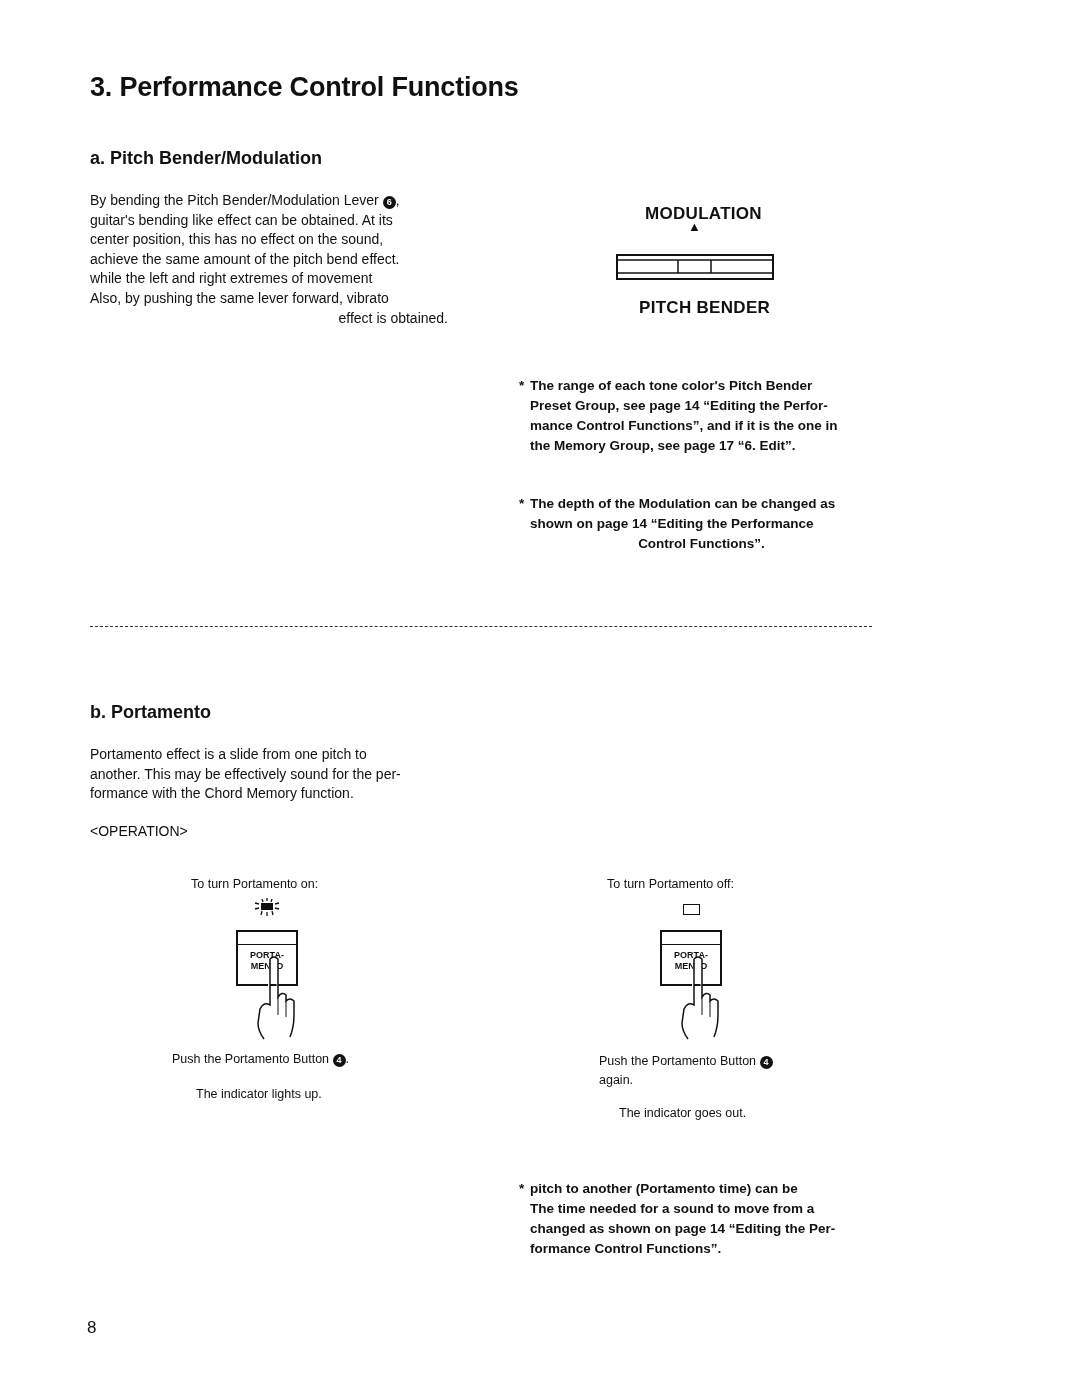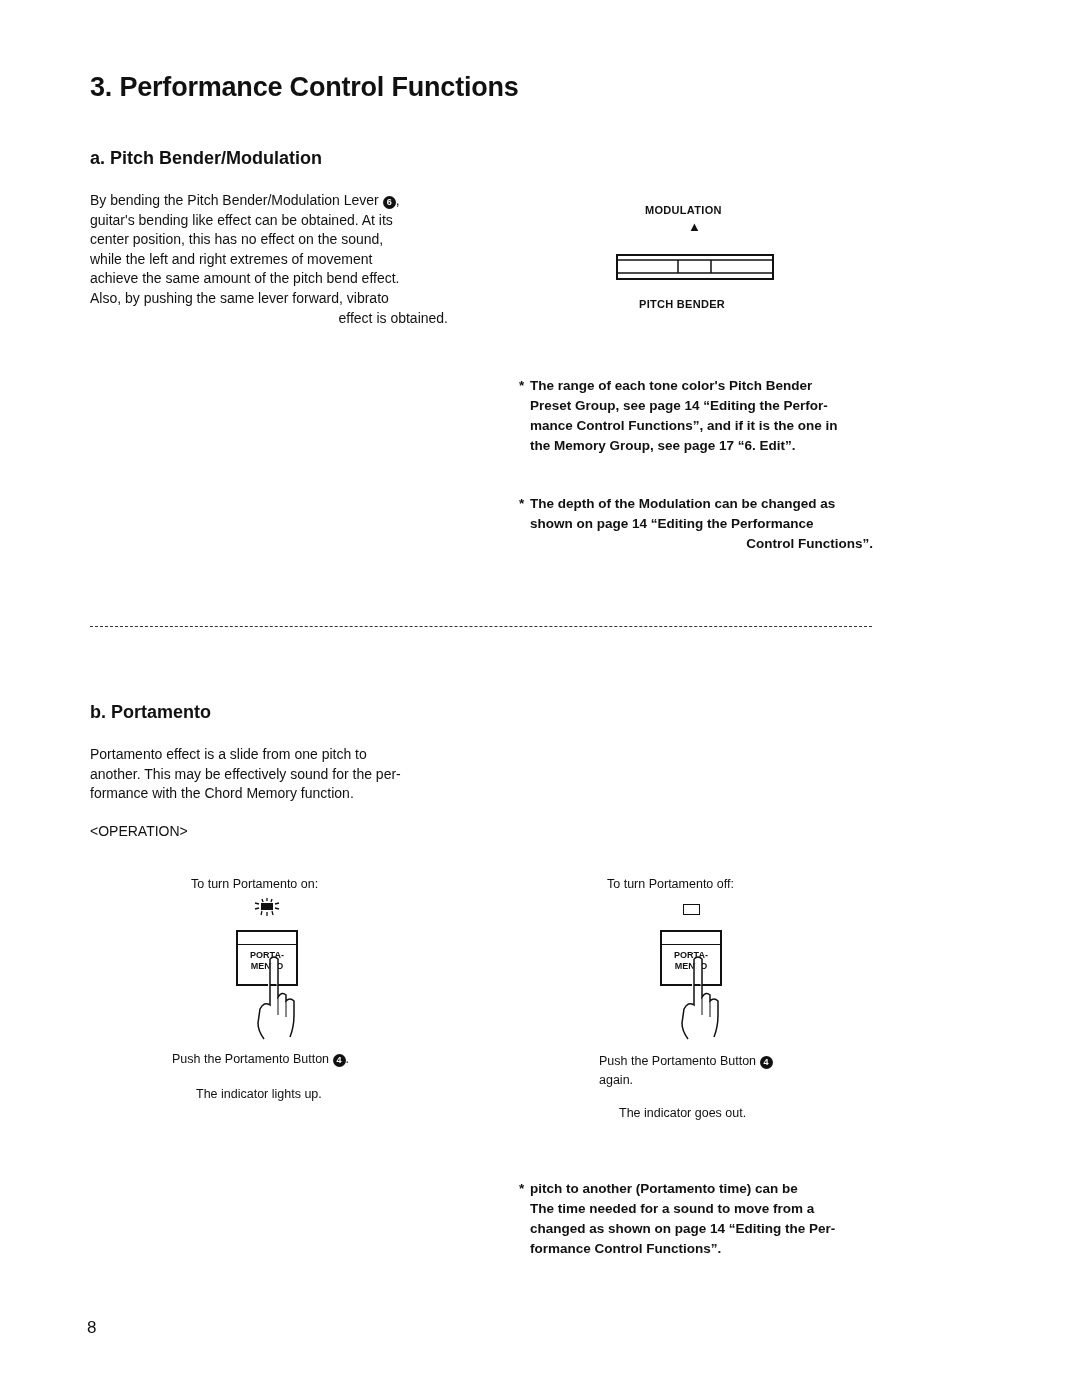--- a/index.html
+++ b/index.html
@@ -5,43 +5,43 @@
   html, body { margin: 0; padding: 0; background: #ffffff; }
   body { width: 1080px; height: 1380px; position: relative; overflow: hidden;
          font-family: "Liberation Sans", "DejaVu Sans", sans-serif; color: #111; }
   .abs { position: absolute; }
   .h1 { left: 90px; top: 72px; font-size: 27px; font-weight: bold; letter-spacing: -0.2px; }
   .h2 { font-size: 18px; font-weight: bold; }
   .body-text { font-size: 14px; line-height: 19.6px; text-align: justify; }
   .body-text span { display: block; }
   .note { font-size: 13.5px; font-weight: bold; line-height: 20px; text-align: justify; }
   .note .star { position: absolute; left: -11px; top: 0; }
-  .caps { font-size: 11px; font-weight: bold; letter-spacing: 0.3px; text-align: center; }
+  .caps { font-size: 17px; font-weight: bold; letter-spacing: 0.3px; text-align: center; }
   .small { font-size: 12.5px; }
   .divider { left: 90px; top: 626px; width: 782px; border-top: 1.5px dashed #333; height: 0; }
   .circ { display: inline-block; width: 13px; height: 13px; border-radius: 50%; background: #111;
           color: #fff; font-size: 9px; font-weight: bold; line-height: 13px; text-align: center; vertical-align: 0px; }
   .pb-slider { left: 616px; top: 254px; width: 158px; height: 26px; }
   .btn-box { width: 58px; height: 52px; border: 2px solid #111; background: #fff; }
   .btn-box .bar { height: 12px; border-bottom: 1.5px solid #111; }
   .btn-box .lbl { font-size: 9px; font-weight: bold; text-align: center; line-height: 11px; margin-top: 5px; }
 </style>
 </head>
 <body>
 
 <div class="abs h1">3.  Performance Control Functions</div>
 
 <div class="abs h2" style="left:90px; top:148px;">a.  Pitch Bender/Modulation</div>
 
 <div class="abs body-text" style="left:90px; top:191px; width:358px;">
   <span><span style="display:inline">By bending the Pitch Bender/Modulation Lever</span> <span class="circ" style="display:inline-block">6</span>,</span>
   <span>guitar's bending like effect can be obtained. At its</span>
   <span>center position, this has no effect on the sound,</span>
+  <span>achieve the same amount of the pitch bend effect.</span>
   <span>while the left and right extremes of movement</span>
-  <span>achieve the same amount of the pitch bend effect.</span>
   <span>Also, by pushing the same lever forward, vibrato</span>
   <span style="text-align:right">effect is obtained.</span>
 </div>
 
 <div class="abs caps" style="left:645px; top:204px;">MODULATION</div>
 <div class="abs" style="left:688px; top:219px; font-size:13px;">▲</div>
 <div class="abs pb-slider">
   <svg width="158" height="26" viewBox="0 0 158 26">
     <rect x="1" y="1" width="156" height="24" fill="#fff" stroke="#111" stroke-width="2"></rect>
     <line x1="1" y1="6" x2="157" y2="6" stroke="#111" stroke-width="1.5"></line>
@@ -56,21 +56,21 @@
   <span class="star">*</span>
   <div>The range of each tone color's Pitch Bender</div>
   <div>Preset Group, see page 14 “Editing the Perfor-</div>
   <div>mance Control Functions”, and if it is the one in</div>
   <div style="text-align:left">the Memory Group, see page 17 “6. Edit”.</div>
 </div>
 <div class="abs note" style="left:530px; top:494px; width:343px;">
   <span class="star">*</span>
   <div>The depth of the Modulation can be changed as</div>
   <div>shown on page 14 “Editing the Performance</div>
-  <div style="text-align:right">Control Functions”.</div>
+  <div style="text-align:center">Control Functions”.</div>
 </div>
 
 <div class="abs divider"></div>
 
 <div class="abs h2" style="left:90px; top:702px;">b.  Portamento</div>
 <div class="abs body-text" style="left:90px; top:745px; width:356px;">
   <span>Portamento effect is a slide from one pitch to</span>
   <span>another. This may be effectively sound for the per-</span>
   <span style="text-align:left">formance with the Chord Memory function.</span>
 </div>

